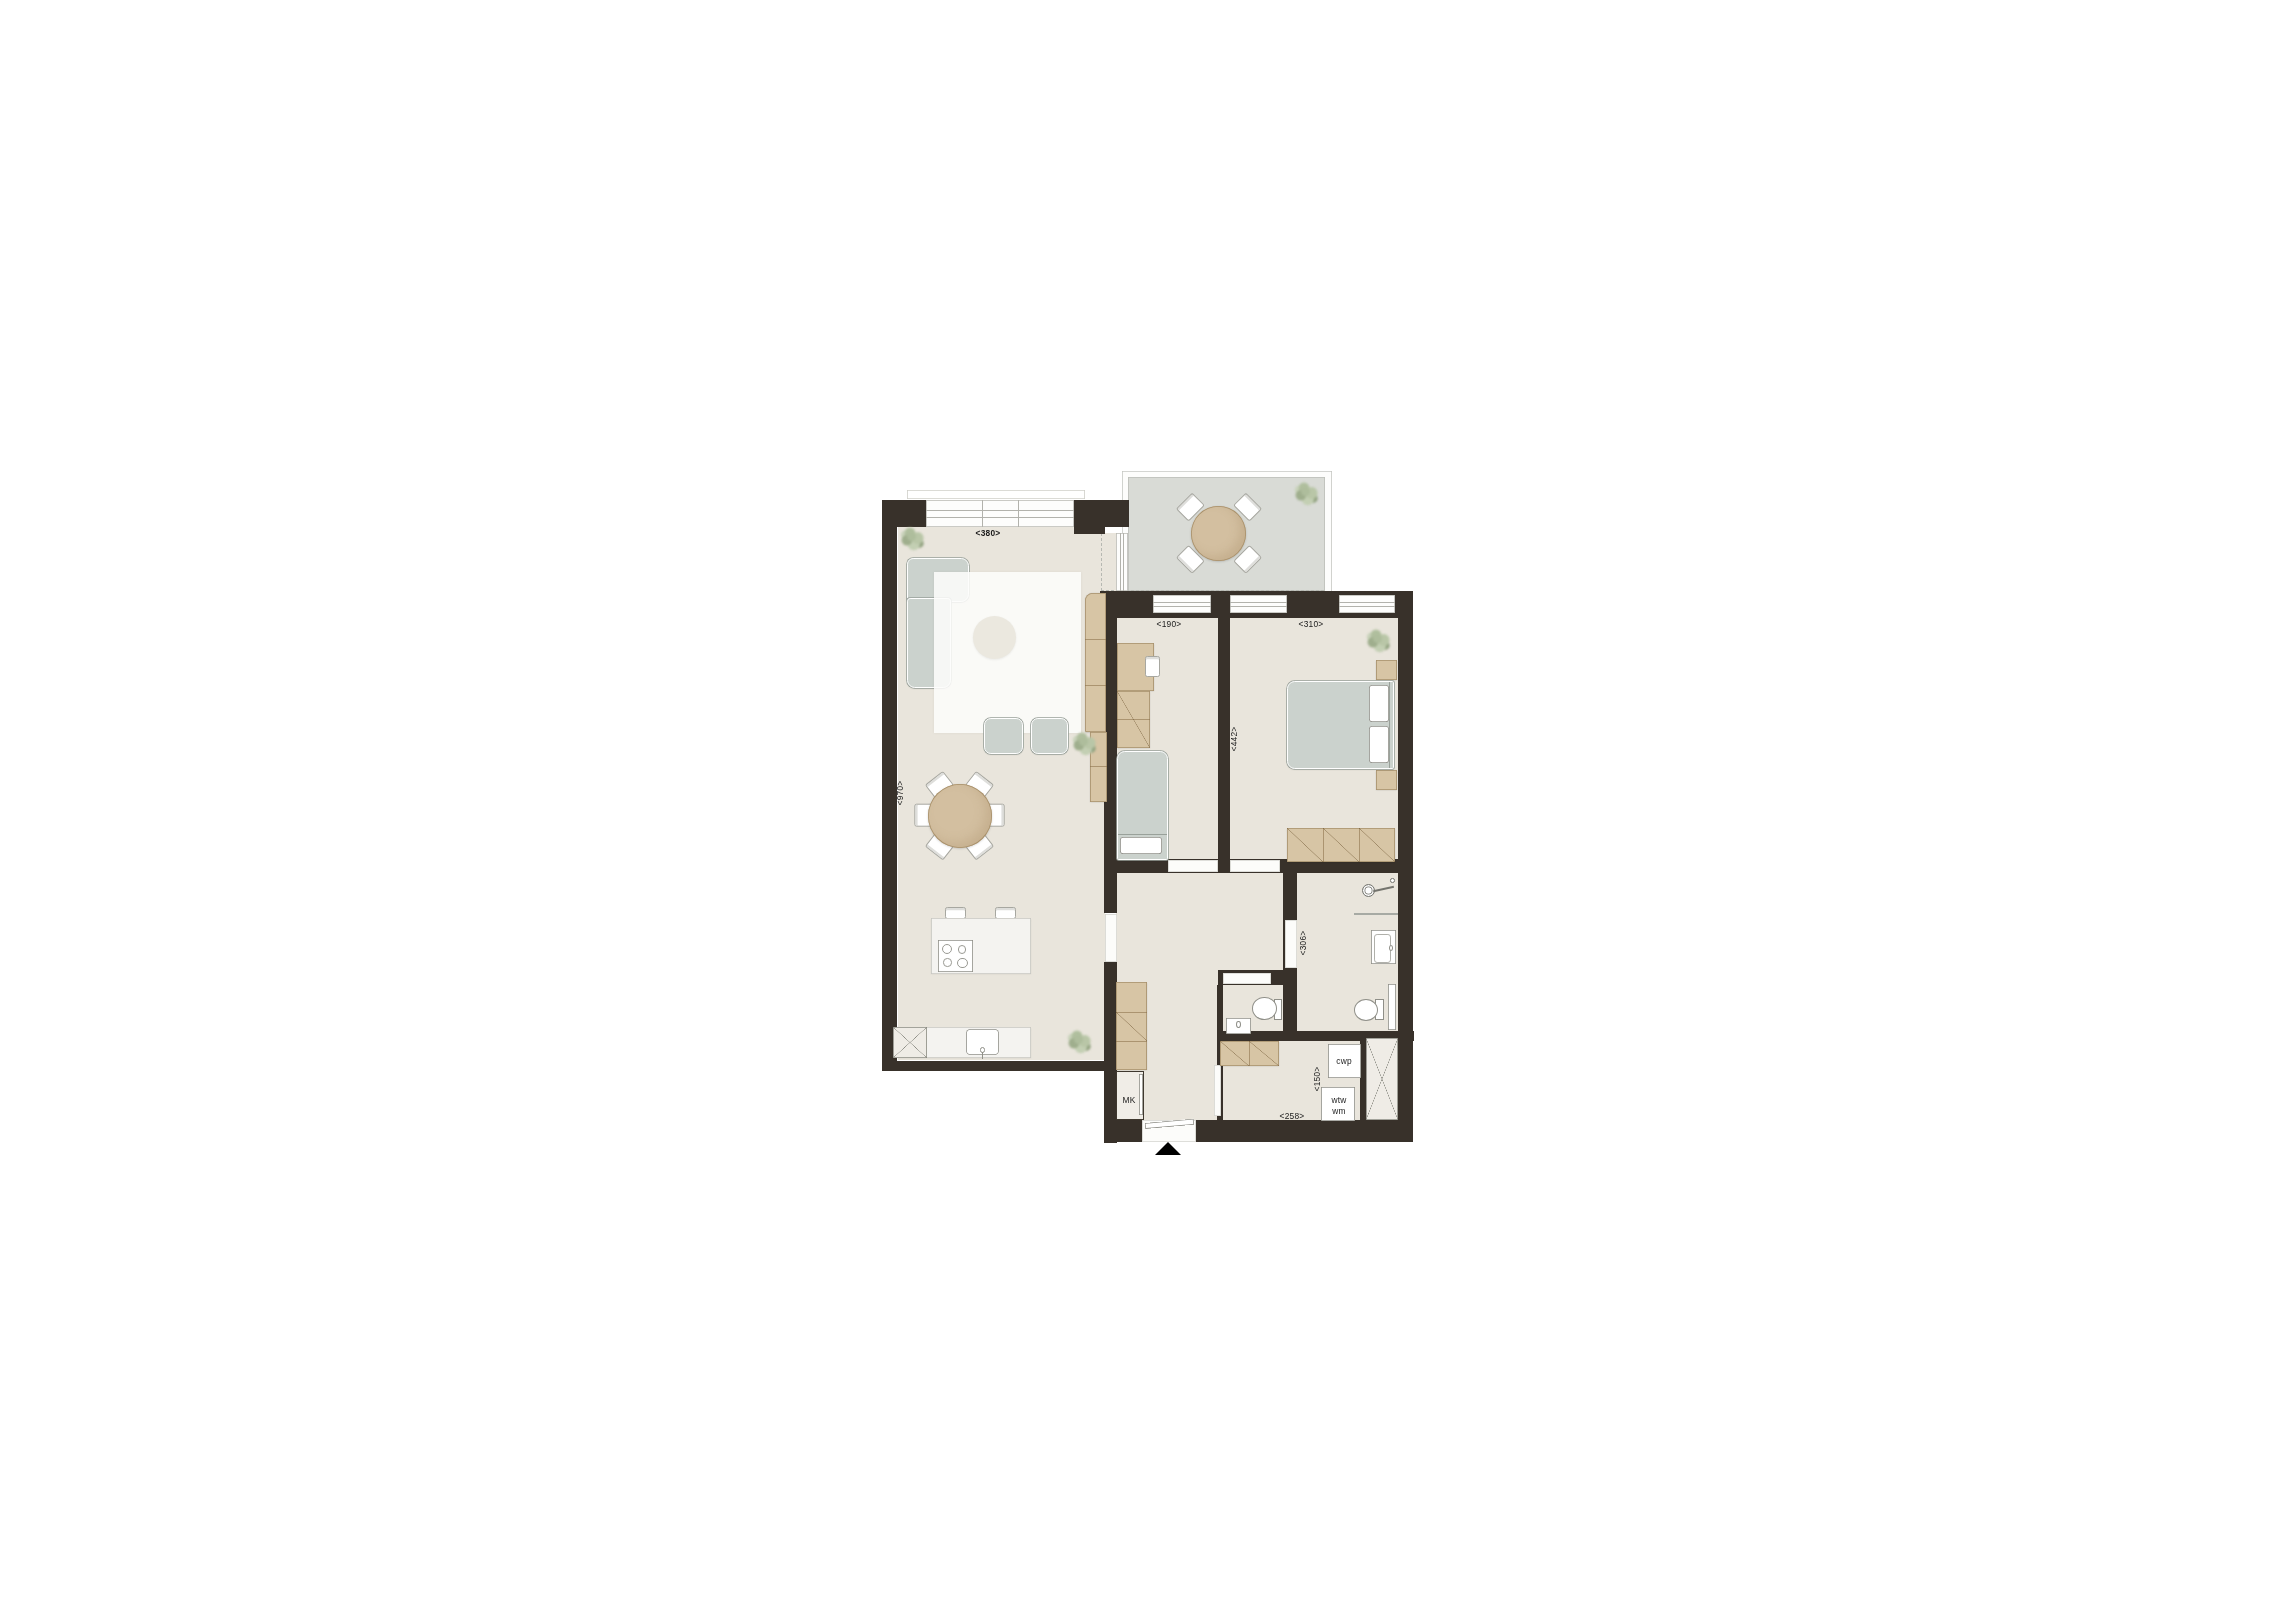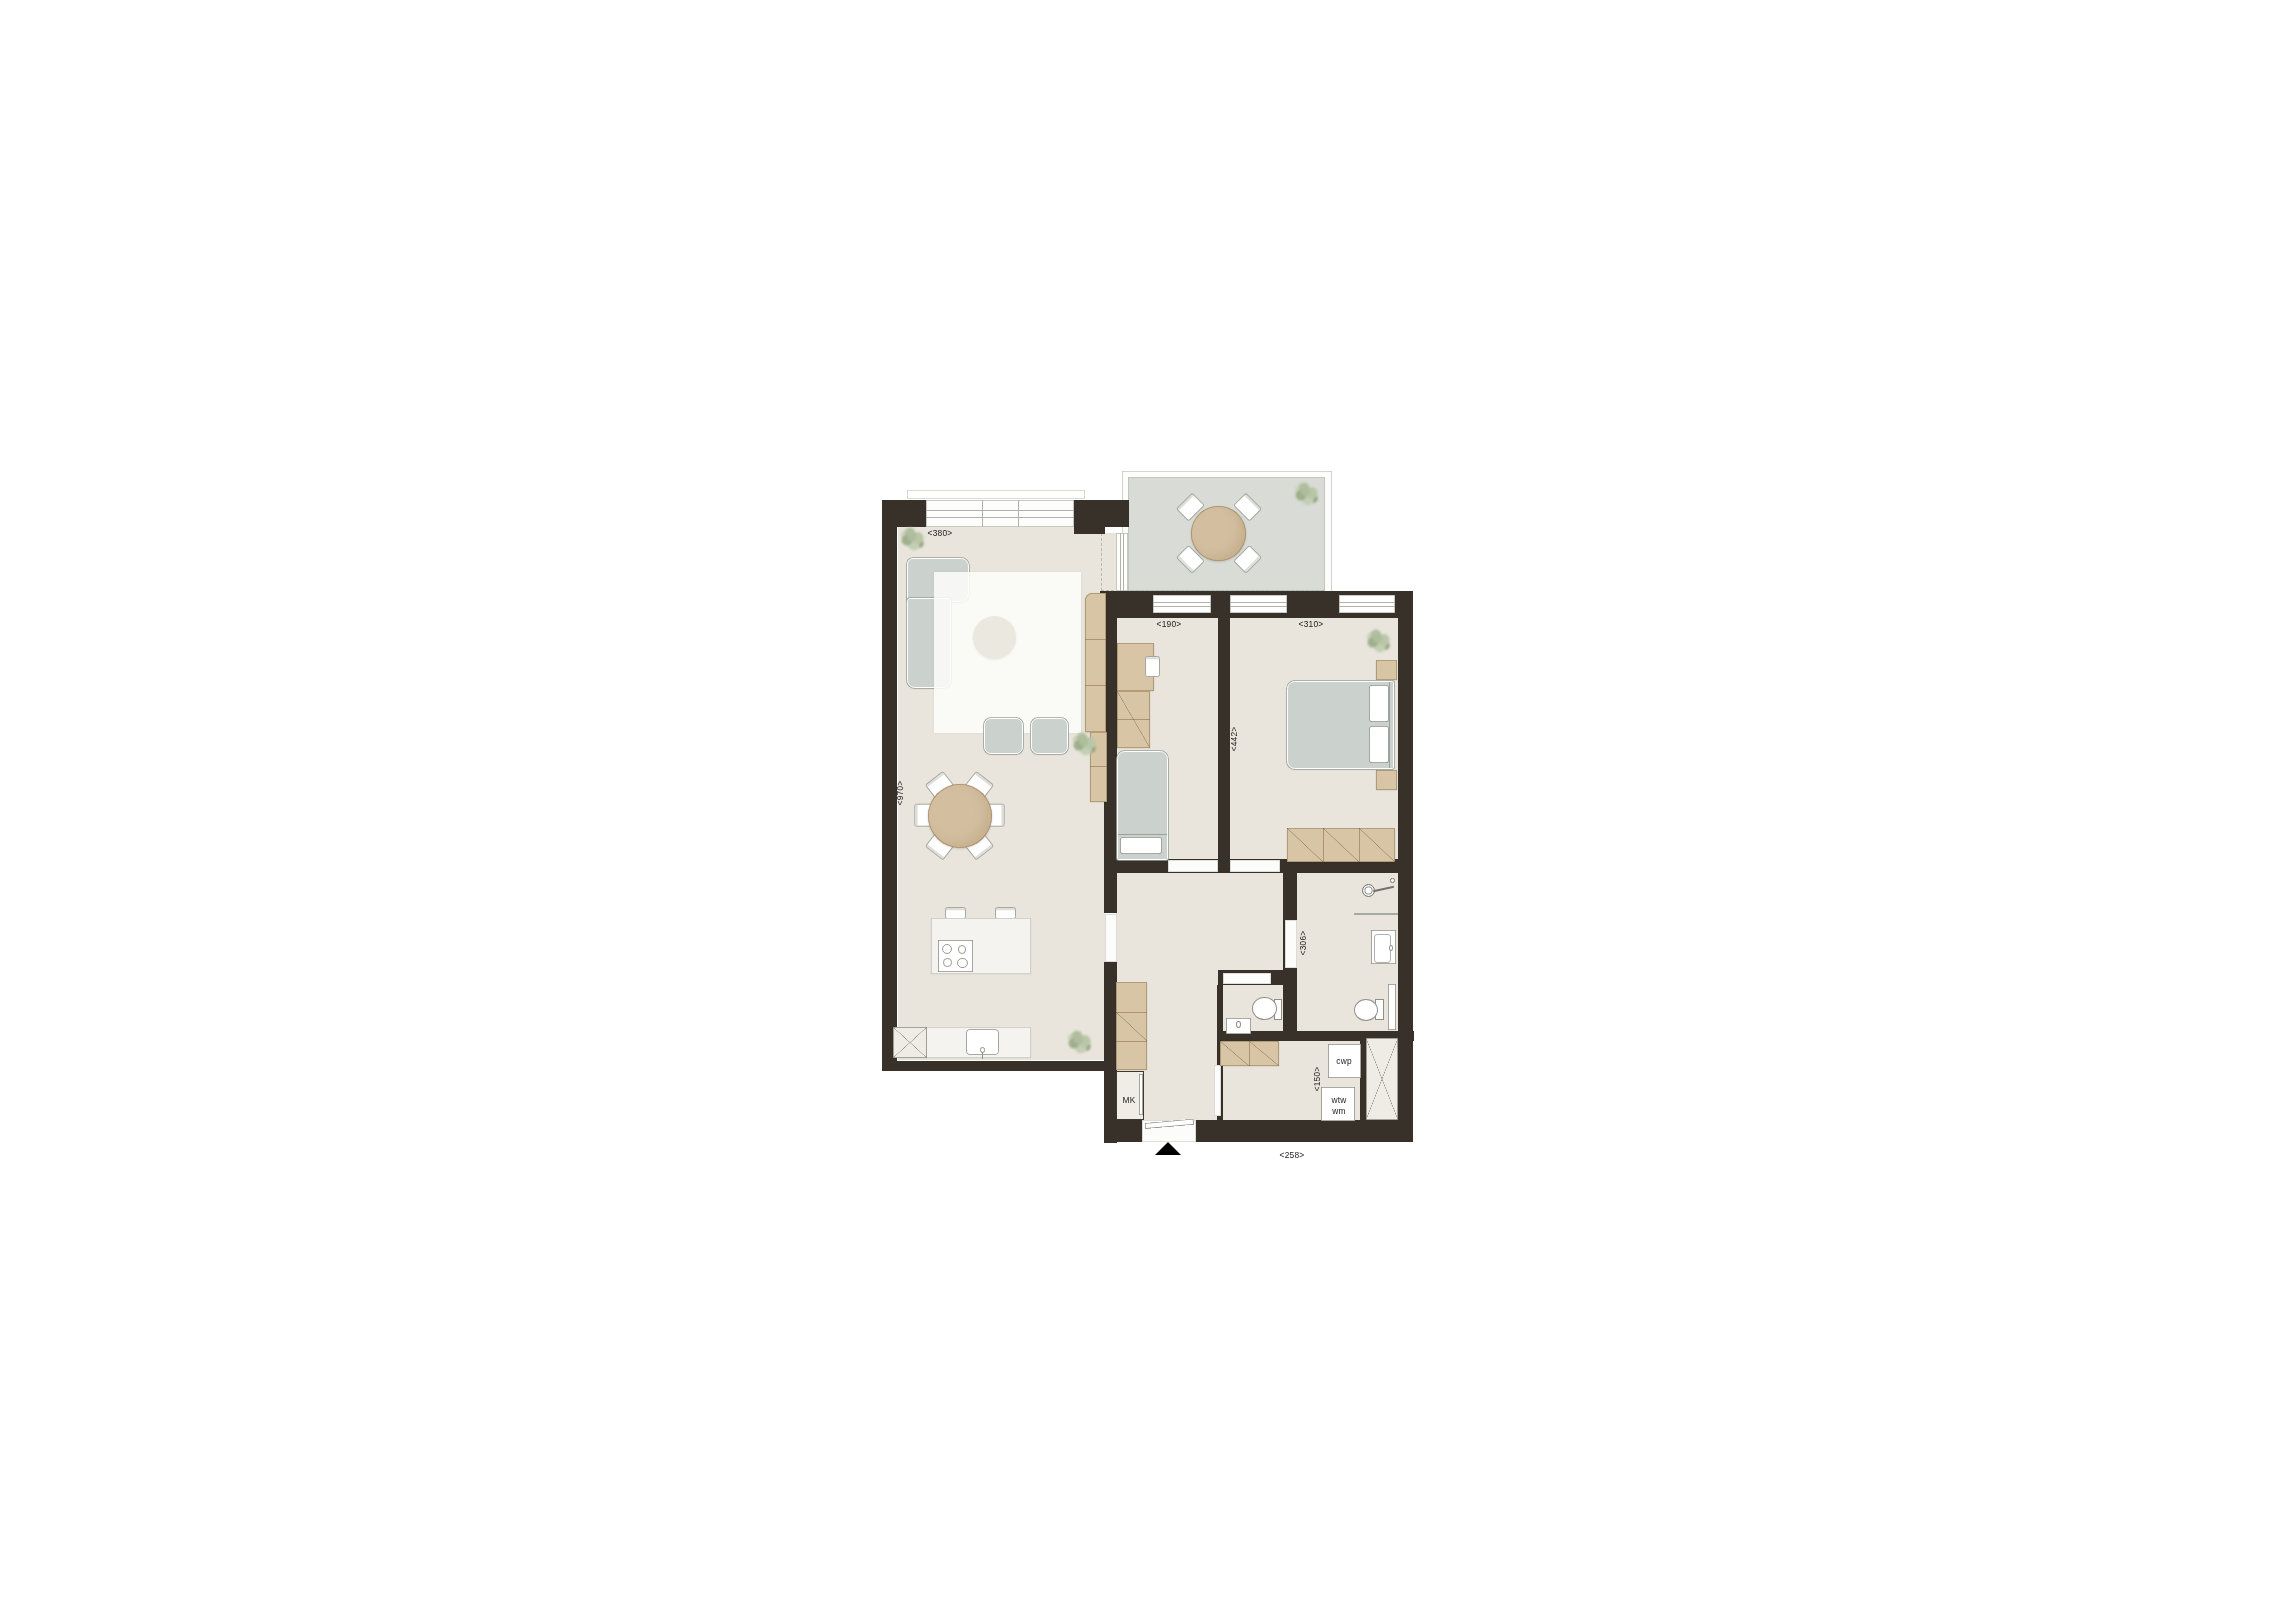--- a/index.html
+++ b/index.html
@@ -226,23 +226,23 @@
   <div class="label" style="left:1339px;top:1100px;">wtw</div>
   <div class="label" style="left:1339px;top:1111px;">wm</div>
   <div class="abs xbox" style="left:1366px;top:1038px;width:32px;height:82px;"></div>
 
   <div class="plant" style="left:907px;top:532px;"></div>
   <div class="plant" style="left:1079px;top:737px;"></div>
   <div class="plant" style="left:1074px;top:1035px;"></div>
   <div class="plant" style="left:1301px;top:487px;"></div>
   <div class="plant" style="left:1373px;top:634px;"></div>
 
-  <div class="label" style="left:940px;top:533px;">&lt;380&gt;</div>
+  <div class="label" style="left:988px;top:533px;font-weight:bold;">&lt;380&gt;</div>
   <div class="label rot" style="left:900px;top:793px;">&lt;970&gt;</div>
   <div class="label" style="left:1169px;top:624px;">&lt;190&gt;</div>
   <div class="label" style="left:1311px;top:624px;">&lt;310&gt;</div>
   <div class="label rot" style="left:1234px;top:739px;">&lt;442&gt;</div>
   <div class="label rot" style="left:1303px;top:943px;">&lt;306&gt;</div>
   <div class="label rot" style="left:1317px;top:1079px;">&lt;150&gt;</div>
-  <div class="label" style="left:1292px;top:1116px;margin-top:39px;">&lt;258&gt;</div>
+  <div class="label" style="left:1292px;top:1116px;">&lt;258&gt;</div>
 
 </div>
 
 
 </body></html>

